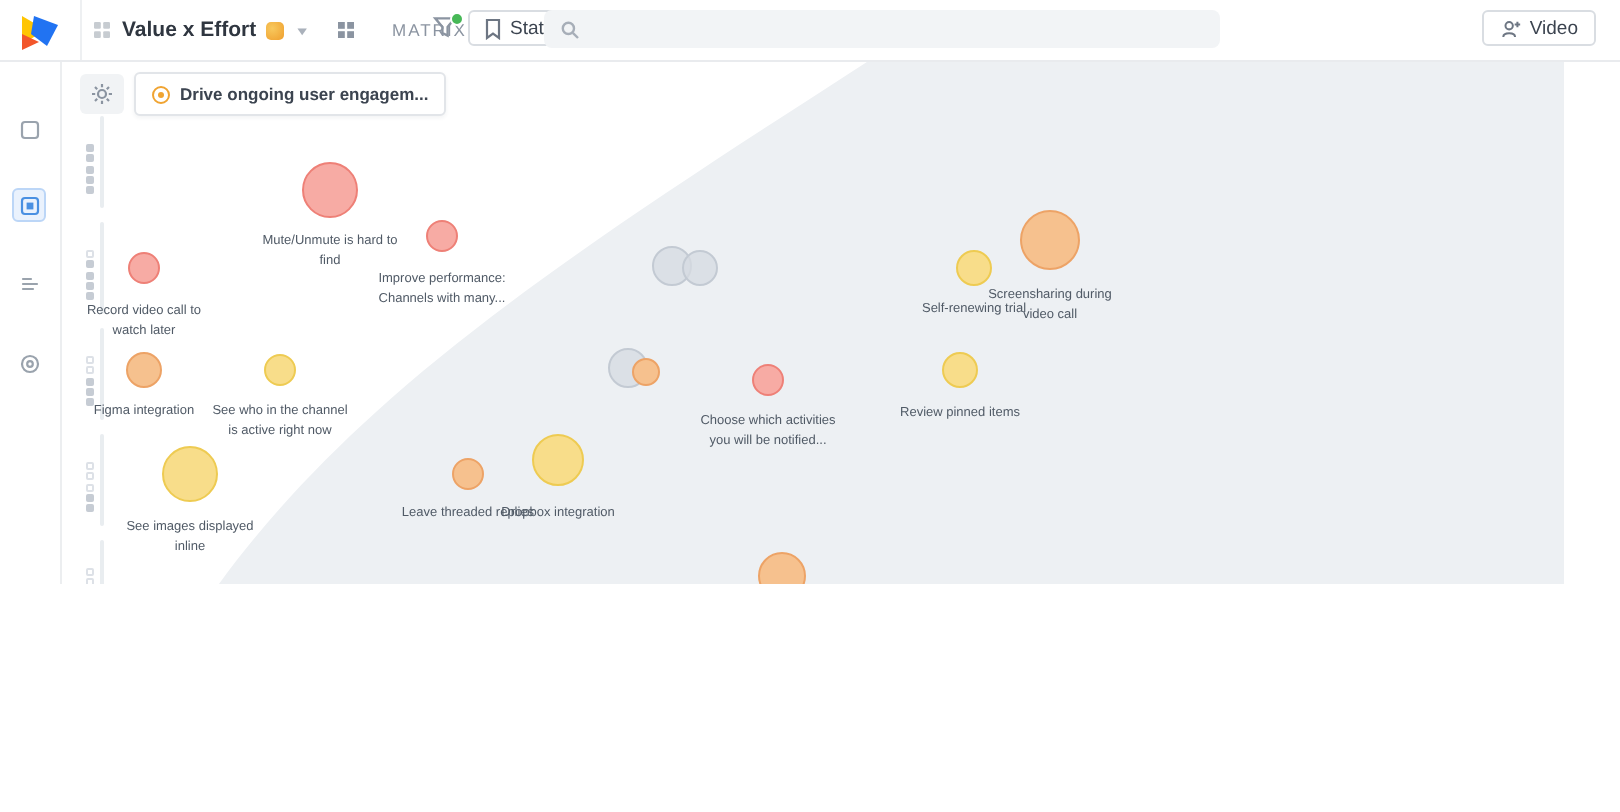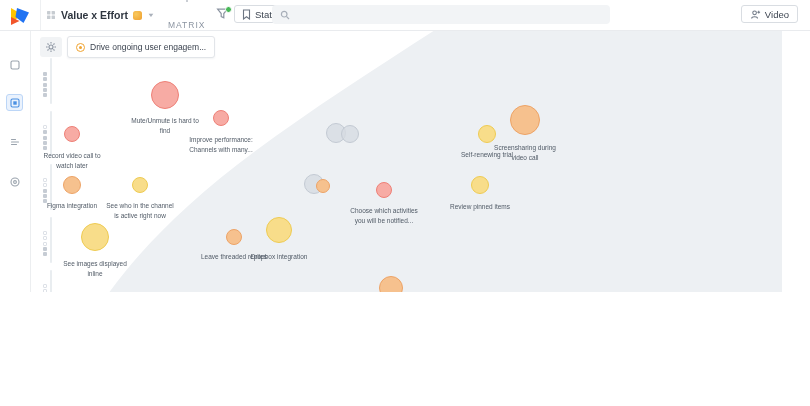--- a/index.html
+++ b/index.html
@@ -9,21 +9,21 @@
   .topbar{position:absolute;left:0;top:0;width:810px;height:30px;background:#fff;
           border-bottom:1px solid #e9ebee;z-index:30;}
   .logo-cell{position:absolute;left:0;top:0;width:40px;height:30px;border-right:1px solid #eef0f2;
              display:flex;align-items:center;justify-content:center;}
   .title-group{position:absolute;left:46px;top:0;height:30px;display:flex;align-items:center;gap:5px;}
   .mini-grid-icon{display:inline-block;opacity:.55;}
   .page-title{font-size:10.5px;font-weight:bold;color:#2f3640;}
   .emoji-blob{width:9px;height:9px;border-radius:2.5px;display:inline-block;
               background:radial-gradient(circle at 35% 35%,#f8c95e,#ef9f2e);}
   .chev{color:#aab1bb;font-size:8px;transform:scaleY(.7);}
-  .matrix-group{position:absolute;left:168px;top:0;height:30px;display:flex;align-items:center;gap:18px;flex-direction:column;}
+  .matrix-group{position:absolute;left:168px;top:0;height:30px;display:flex;align-items:center;gap:18px;}
   .matrix-label{font-size:8.5px;letter-spacing:1px;color:#8b94a1;}
   .funnel-btn{position:absolute;left:216px;top:7px;width:16px;height:16px;}
   .green-dot{position:absolute;right:0;top:-1px;width:5px;height:5px;border-radius:50%;
              background:#47b857;border:1px solid #fff;}
   .status-btn{position:absolute;left:234px;top:5px;height:18px;padding:0 7px;border:1px solid #d9dde2;
               border-radius:3px;background:#fff;display:flex;align-items:center;gap:4px;
               font-size:9.5px;color:#3c4450;}
   .search-pill{position:absolute;left:272px;top:5px;width:338px;height:19px;background:#f2f4f6;
                border-radius:4px;display:flex;align-items:center;padding:0 8px;gap:5px;box-sizing:border-box;}
   .search-pill input{border:none;background:transparent;outline:none;flex:1;font-size:9.5px;
@@ -48,21 +48,21 @@
   .info-circle{position:absolute;left:8px;top:7px;width:12px;height:12px;border:1px solid #a8afb9;
                border-radius:50%;color:#a8afb9;font-size:8px;font-style:italic;display:flex;
                align-items:center;justify-content:center;}
   .rail-panel{position:absolute;left:2px;top:42px;width:26px;background:#fff;border:1px solid #e6e9ed;
               border-right:none;border-radius:6px 0 0 6px;box-shadow:0 1px 3px rgba(40,50,60,.08);
               padding:3px 0;}
   .rail-btn{width:26px;height:26px;display:flex;align-items:center;justify-content:center;color:#98a1ac;}
   
   .chart-area{position:absolute;left:30px;top:30px;width:752px;height:376px;background:#fff;overflow:hidden;}
   .swoosh{position:absolute;left:0;top:0;z-index:0;}
-  .toolbar{position:absolute;left:10px;top:6px;z-index:10;display:flex;gap:5px;align-items:center;}
+  .toolbar{position:absolute;left:10px;top:6px;z-index:10;display:flex;gap:5px;align-items:center;font-weight:bold;}
   .gear-btn{width:22px;height:20px;border-radius:3px;background:#f1f3f5;display:flex;align-items:center;
             justify-content:center;color:#8b94a1;}
   .chip{height:20px;background:#fff;border:1px solid #e2e5e9;border-radius:3px;box-shadow:0 1px 2px rgba(40,50,60,.06);
         display:flex;align-items:center;gap:5px;padding:0 8px;font-size:8.5px;color:#3c4450;}
   .chip-target{width:9px;height:9px;border:1.5px solid #f0a432;border-radius:50%;box-sizing:border-box;
                display:flex;align-items:center;justify-content:center;}
   .chip-target::after{content:"";width:3px;height:3px;border-radius:50%;background:#f0a432;}
   .bubble{position:absolute;border-radius:50%;box-sizing:border-box;border:1.5px solid;z-index:2;}
   .bubble-label{position:absolute;transform:translateX(-50%);text-align:center;font-size:6.5px;
                 line-height:1.5;color:#505a66;z-index:3;}

